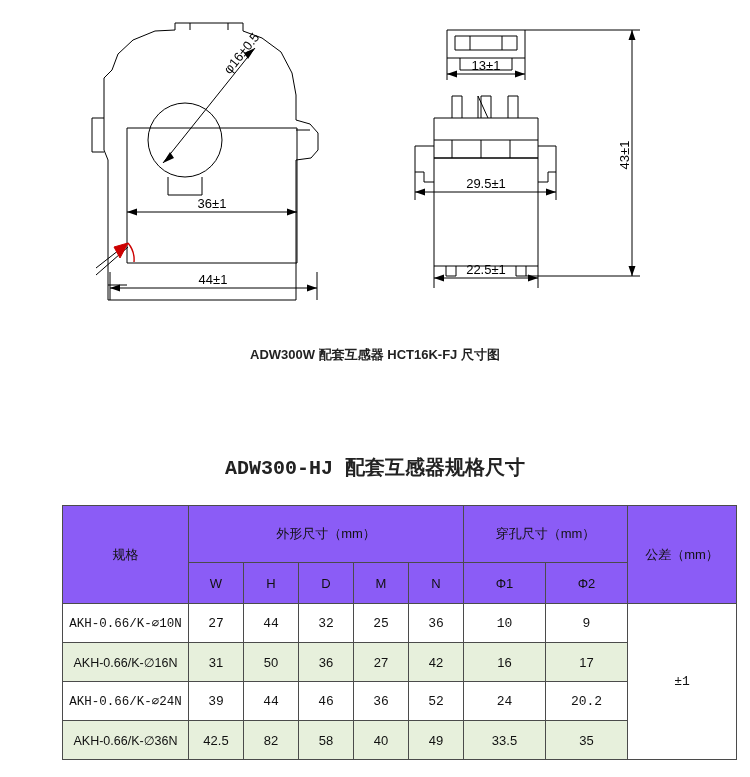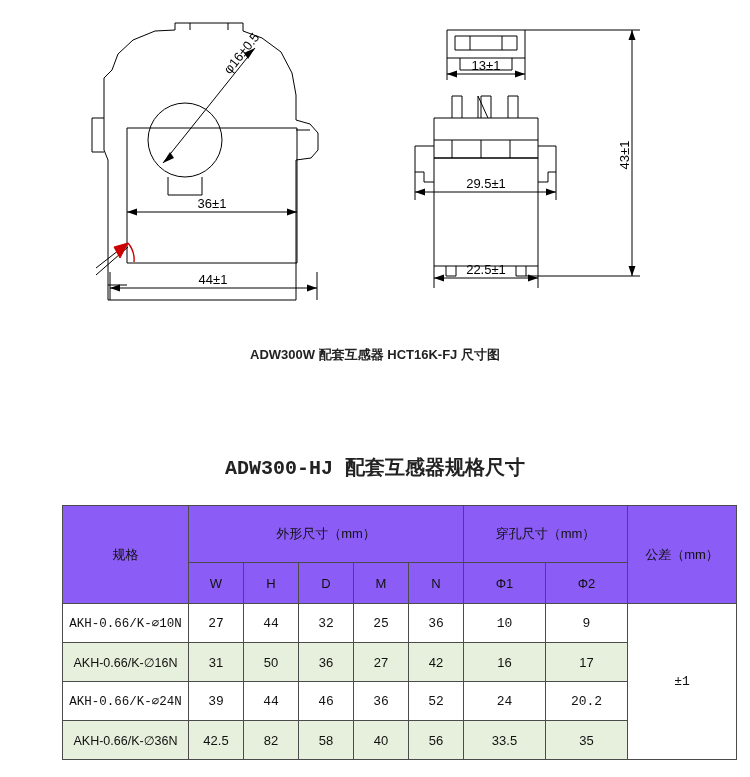--- a/index.html
+++ b/index.html
@@ -228,18 +228,18 @@
     <td class="plain">24</td>
     <td class="plain">20.2</td>
   </tr>
 
   <tr class="row alt">
     <td class="spec-name">AKH-0.66/K-∅36N</td>
     <td>42.5</td>
     <td>82</td>
     <td>58</td>
     <td>40</td>
-    <td>56</td>
+    <td>49</td>
     <td>33.5</td>
     <td>35</td>
   </tr>
 </tbody>
   </table>
 
 </body></html>

